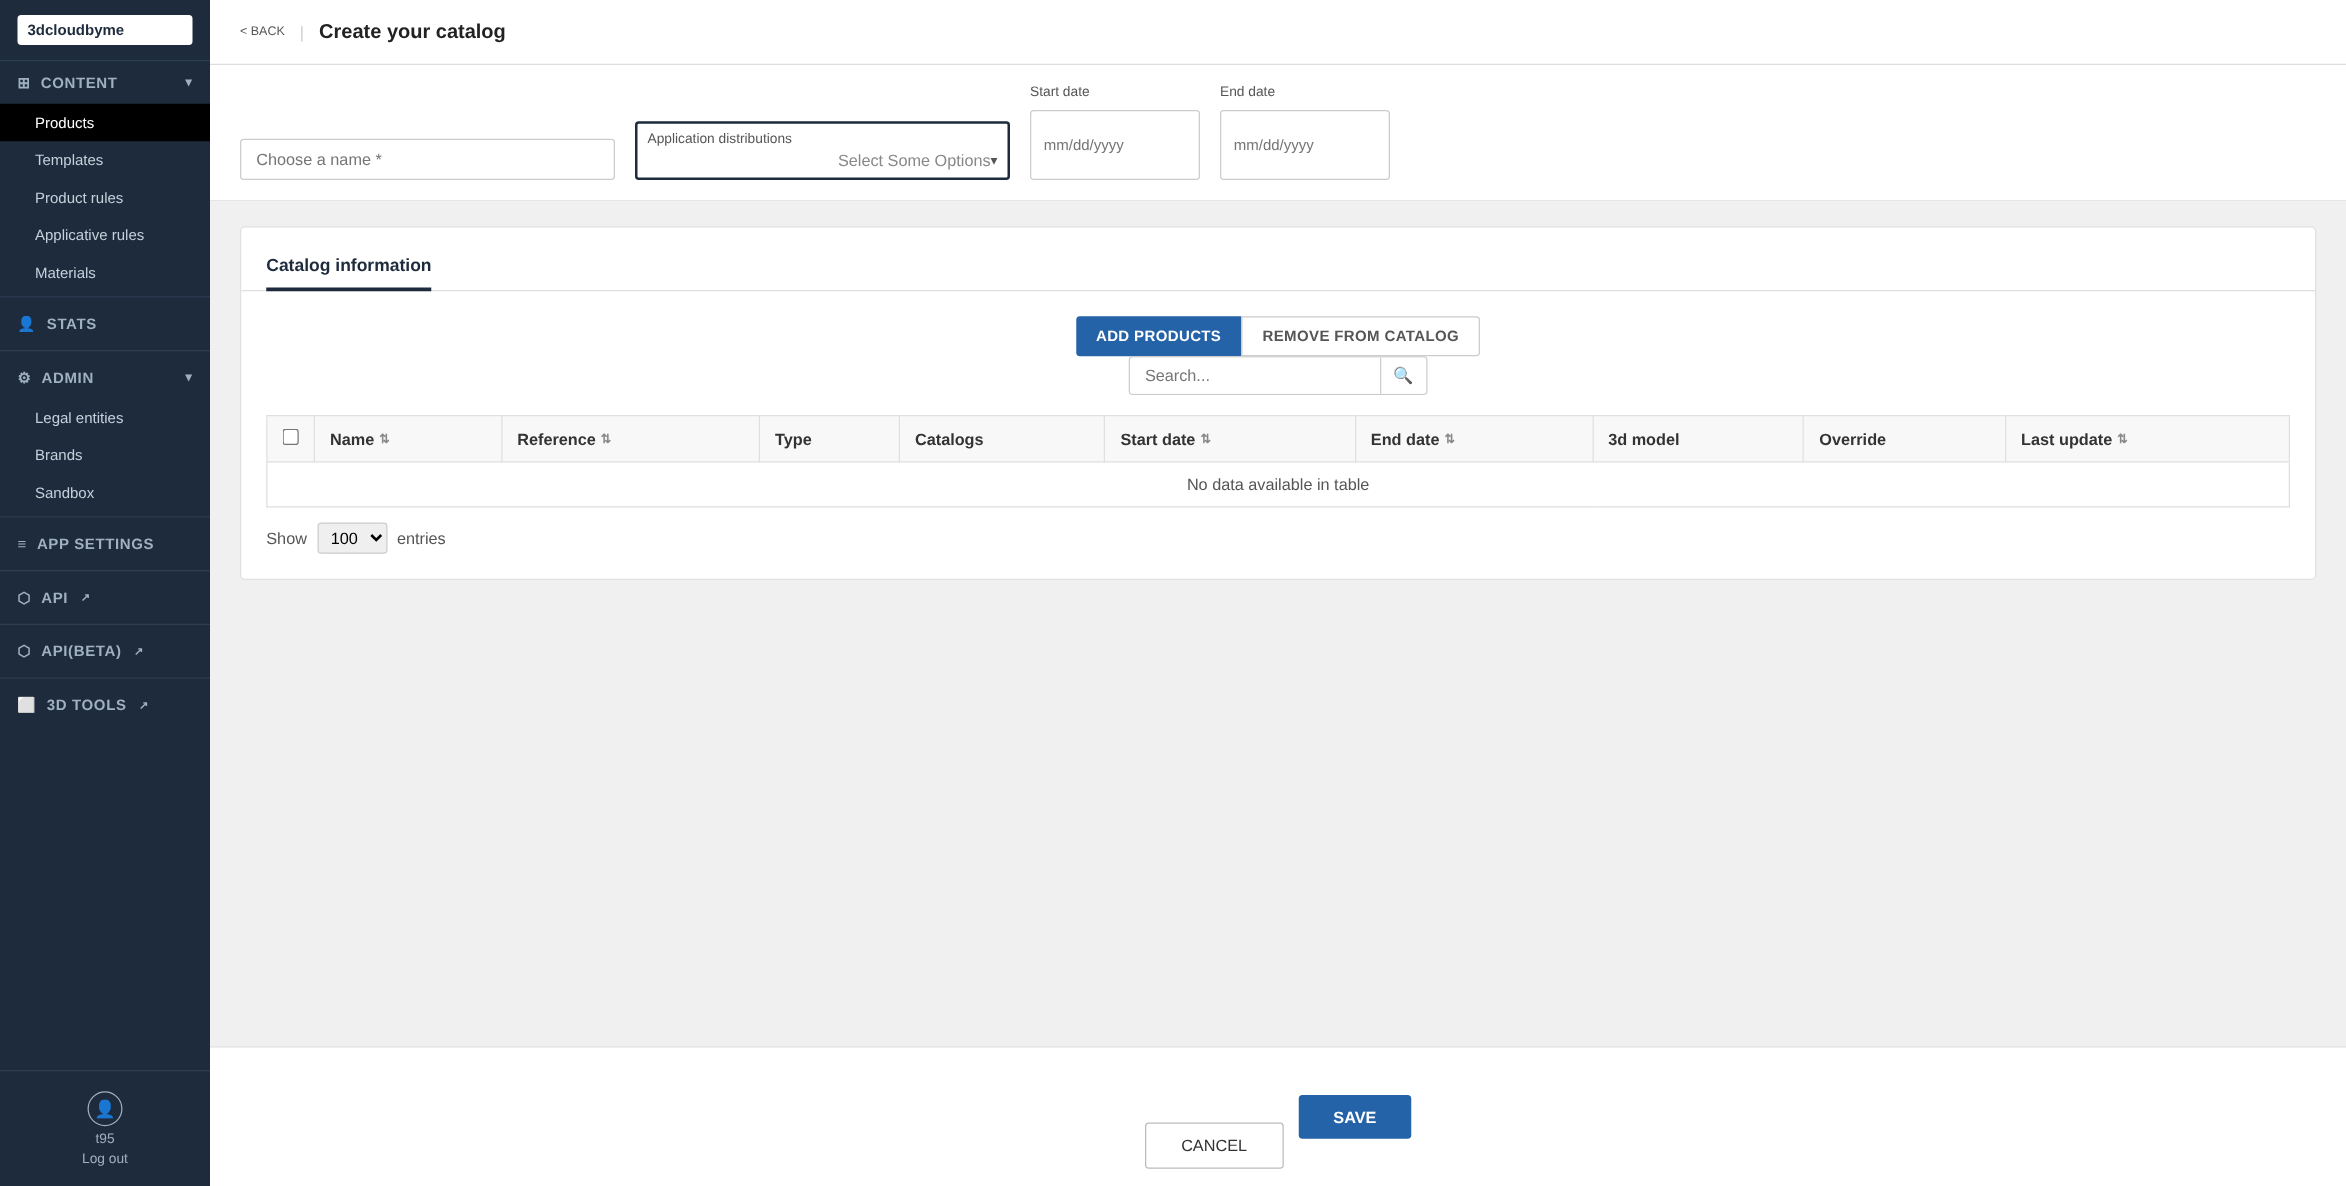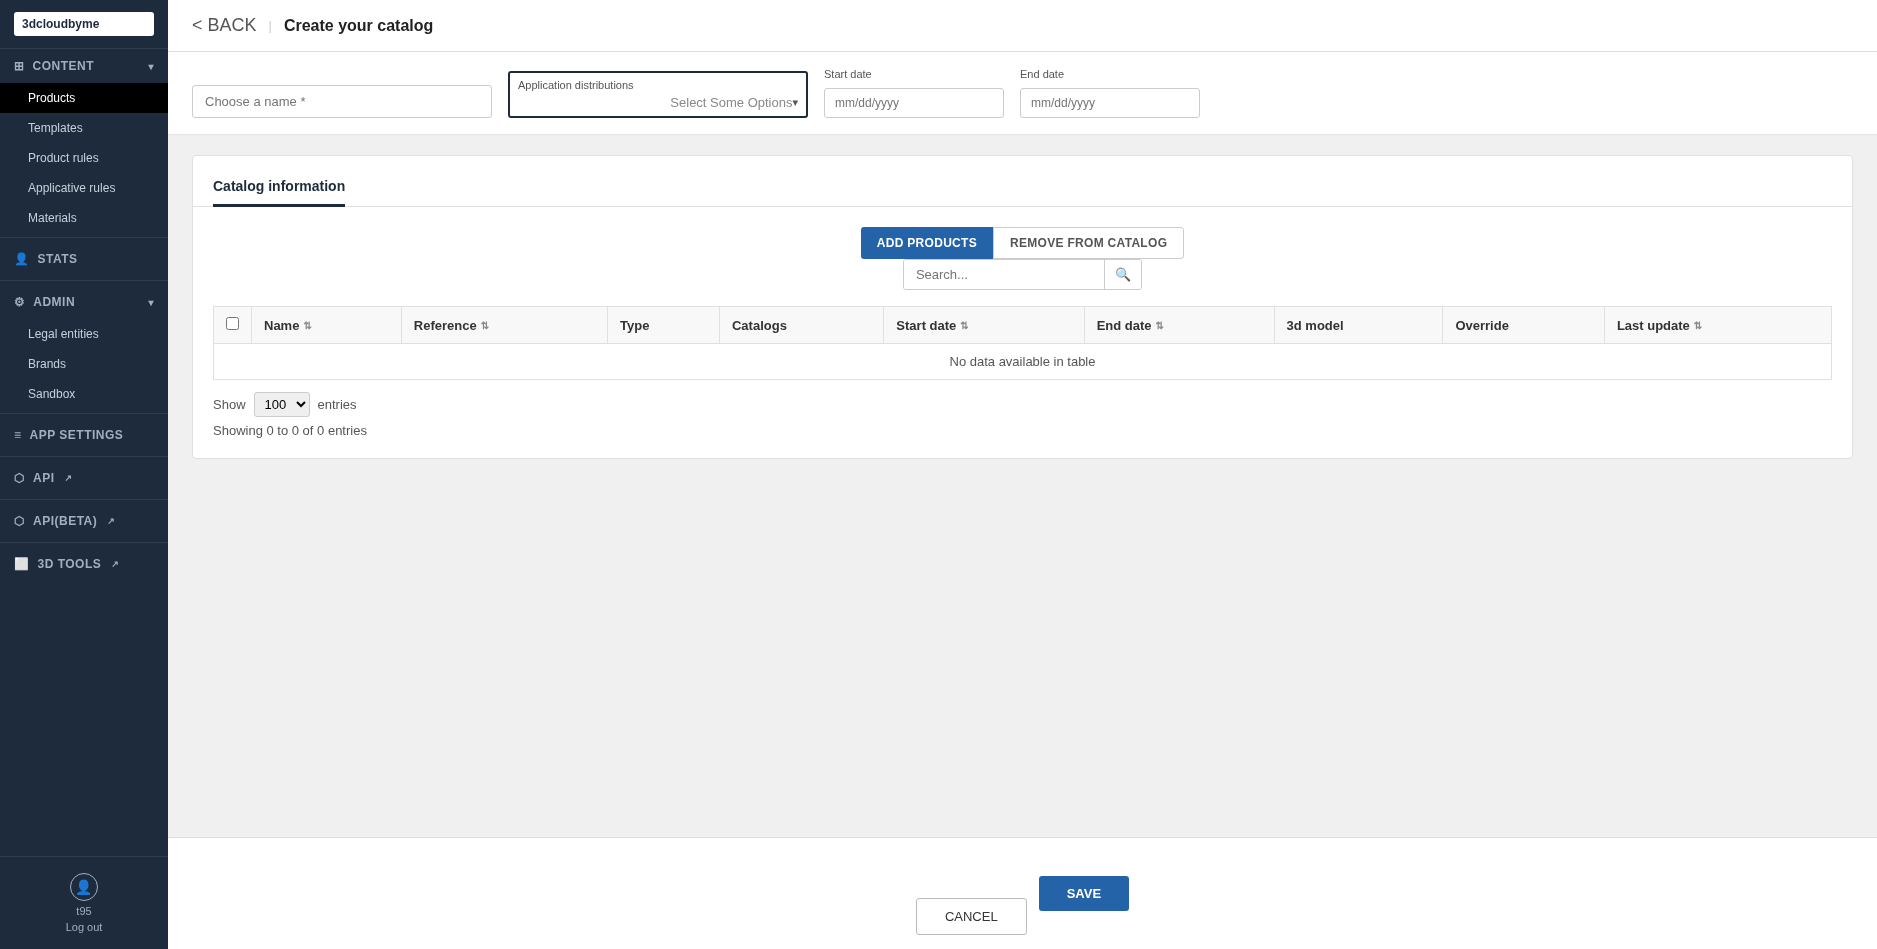--- a/index.html
+++ b/index.html
@@ -85,21 +85,21 @@
       background: #fff;
       border-bottom: 1px solid #ddd;
       padding: 10px 24px;
       display: flex;
       align-items: center;
       gap: 8px;
       min-height: 52px;
     }
     .back-link {
       color: #555;
-      font-size: 18px;
+      font-size: 10px;
       cursor: pointer;
       display: flex;
       align-items: center;
       gap: 4px;
     }
     .top-bar-divider { color: #ccc; margin: 0 4px; }
     .page-title {
       font-size: 16px;
       font-weight: 600;
       color: #222;
@@ -143,24 +143,24 @@
     .select-chevron { color: #555; font-size: 11px; }
 
     .date-group {
       display: flex;
       flex-direction: column;
       gap: 4px;
     }
     .date-input {
       border: 1px solid #ccc;
       border-radius: 3px;
-      padding: 7px 10px;
+      padding: 20px 10px;
       font-size: 12px;
       color: #aaa;
-      width: 180px;
+      width: 136px;
       outline: none;
     }
 
     
     .catalog-card {
       background: #fff;
       border-radius: 4px;
       border: 1px solid #e0e0e0;
       overflow: hidden;
     }
@@ -538,21 +538,20 @@
 
         <div class="entries-info">
           <span>Show</span>
           <select class="show-select">
             <option>100</option>
             <option>25</option>
             <option>50</option>
           </select>
           <span>entries</span>
         </div>
-        <div class="entries-showing">Showing 0 to 0 of 0 entries</div>
       </div>
     </div>
   </div>
 
   <div class="bottom-bar">
     <button class="btn-cancel">CANCEL</button>
     <button class="btn-save">SAVE</button>
   </div>
 </div>
 

